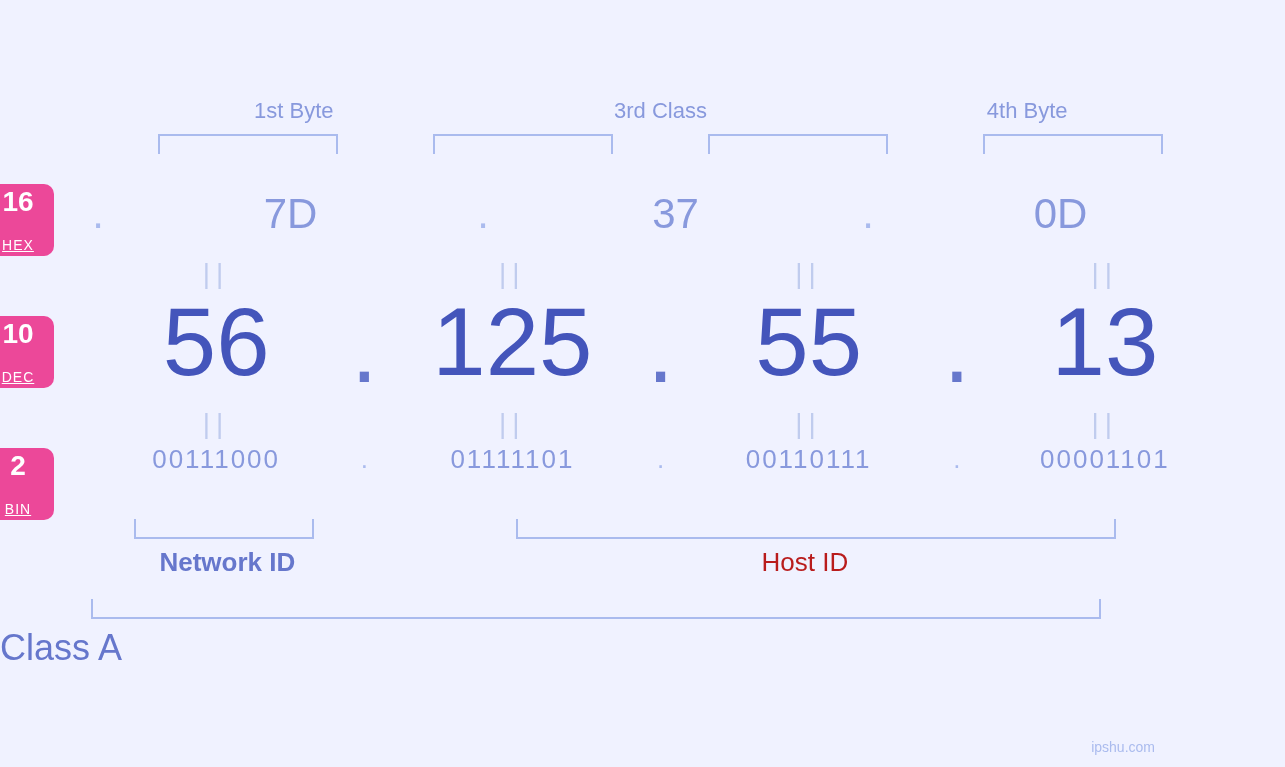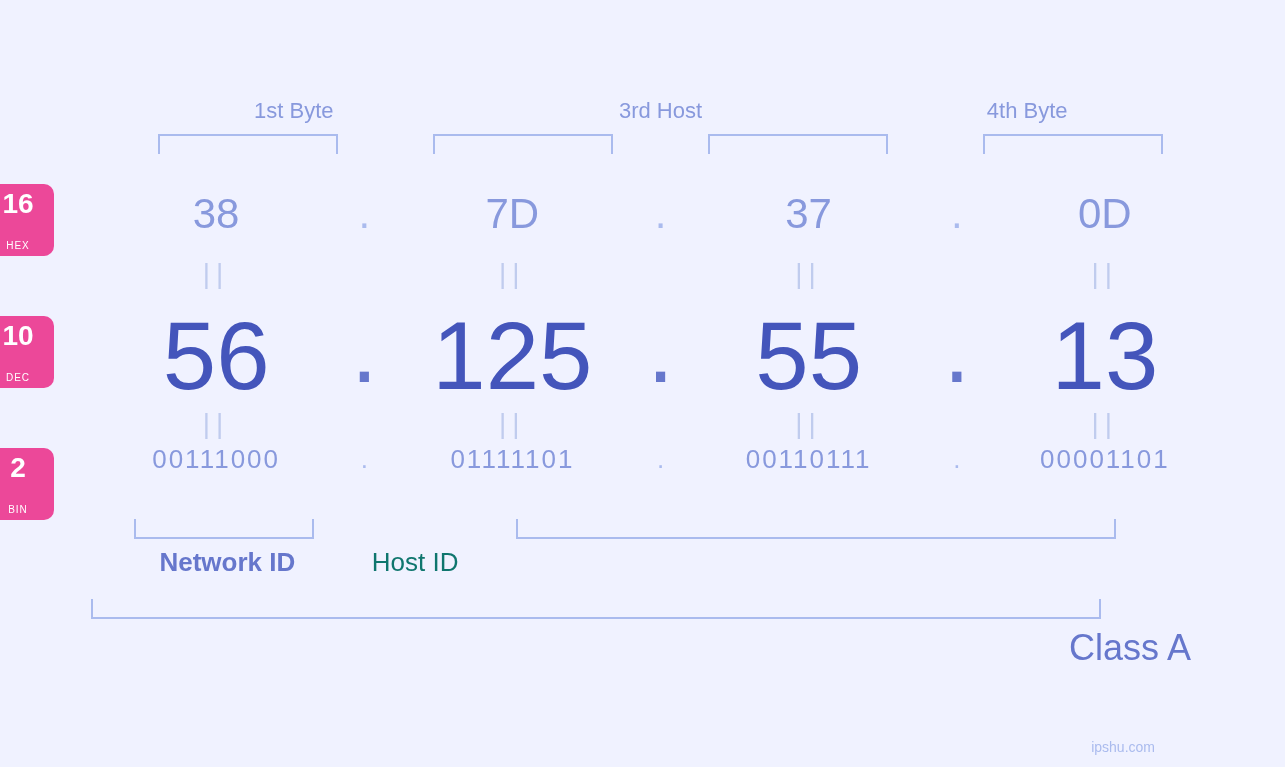--- a/index.html
+++ b/index.html
@@ -91,23 +91,24 @@
       gap: 20px;
     }
 
     .badge-number {
       font-size: 28px;
       font-weight: 600;
       line-height: 1.1;
     }
 
     .badge-label {
-      font-size: 10px;
+      font-size: 14px;
       font-weight: 400;
       letter-spacing: 1px;
+      text-decoration: underline;
     }
 
     .data-grid {
       flex: 1;
       display: flex;
       flex-direction: column;
     }
 
     
     .hex-row {
@@ -147,21 +148,21 @@
       letter-spacing: 6px;
     }
 
     .equals-spacer {
       width: 30px;
     }
 
     
     .dec-row {
       display: flex;
-      align-items: flex-end;
+      align-items: flex-start;
       height: 110px;
     }
 
     .dec-value {
       flex: 1;
       text-align: center;
       font-size: 96px;
       color: #4455bb;
       font-weight: 500;
       line-height: 1;
@@ -246,23 +247,23 @@
     .network-id-label {
       flex: 1;
       text-align: center;
       font-size: 26px;
       color: #6677cc;
       font-weight: 600;
     }
 
     .host-id-label {
       flex: 3;
-      text-align: left;
+      text-align: center;
       font-size: 26px;
-      color: #0f766e;
+      color: #b91c1c;
       font-weight: 400;
     }
 
     
     .big-bracket-row {
       width: 100%;
       display: flex;
       justify-content: center;
       margin-top: 12px;
     }
@@ -271,21 +272,21 @@
       width: 1010px;
       height: 20px;
       border-bottom: 2px solid #aabbee;
       border-left: 2px solid #aabbee;
       border-right: 2px solid #aabbee;
     }
 
     
     .class-row {
       width: 100%;
-      text-align: right;
+      text-align: left;
       margin-top: 8px;
     }
 
     .class-label {
       font-size: 36px;
       color: #6677cc;
       font-weight: 500;
     }
 
     
@@ -297,21 +298,21 @@
       color: #aabbee;
     }
   </style>
 </head>
 <body>
 
 <div class="main-container">
 
   <div class="byte-headers">
     <div class="byte-header">1st Byte</div>
-    <div class="byte-header">3rd Host</div>
+    <div class="byte-header">3rd Class</div>
     <div class="byte-header">4th Byte</div>
   </div>
 
   <div class="top-brackets">
     <div class="bracket-cell">
       <div class="bracket-top"></div>
     </div>
     <div class="bracket-cell">
       <div class="bracket-top"></div>
     </div>
@@ -336,21 +337,20 @@
       </div>
       <div class="base-badge">
         <span class="badge-number">2</span>
         <span class="badge-label">BIN</span>
       </div>
     </div>
 
     <div class="data-grid">
 
       <div class="hex-row">
-        <div class="hex-value">38</div>
         <div class="dot-hex">.</div>
         <div class="hex-value">7D</div>
         <div class="dot-hex">.</div>
         <div class="hex-value">37</div>
         <div class="dot-hex">.</div>
         <div class="hex-value">0D</div>
       </div>
 
       <div class="equals-row">
         <div class="equals-cell">||</div>

